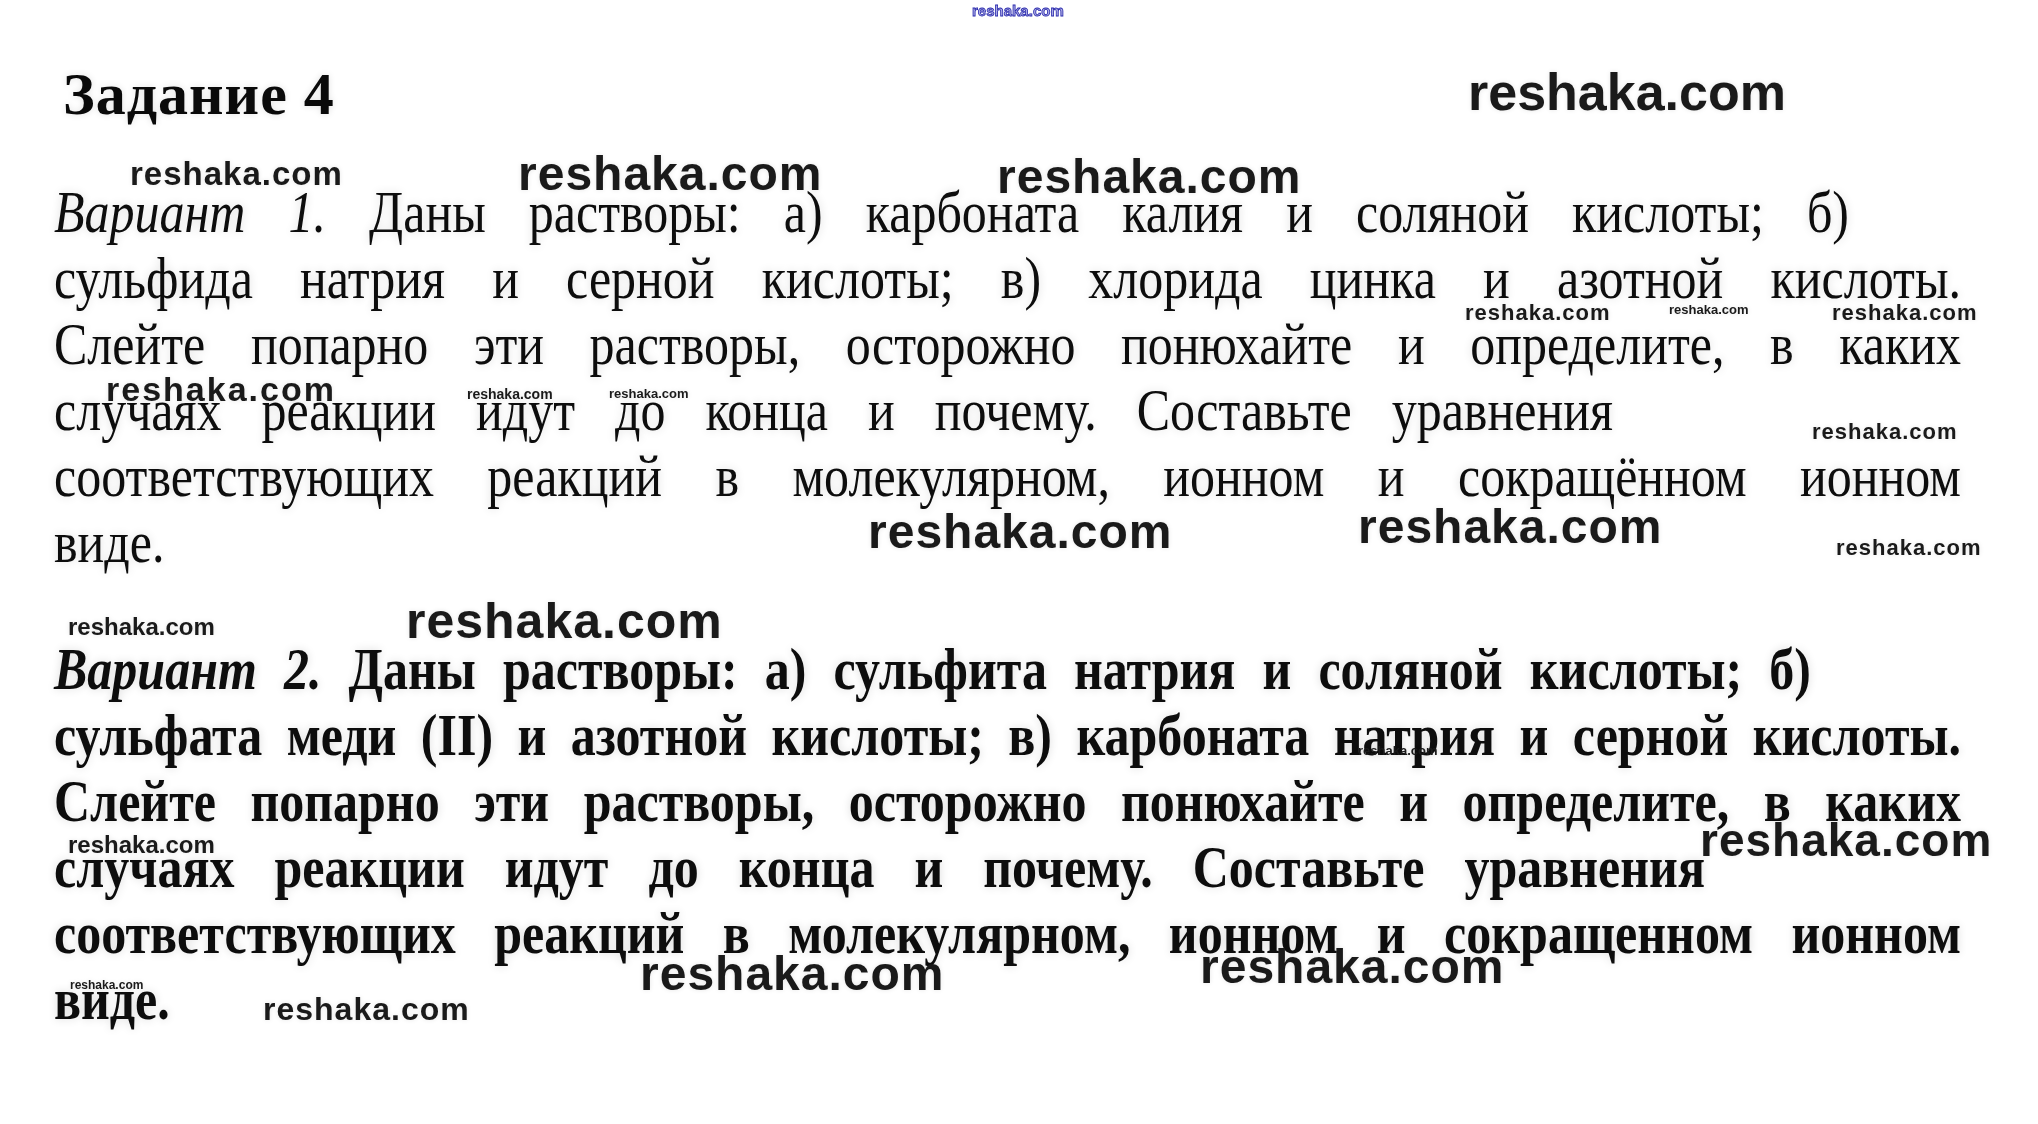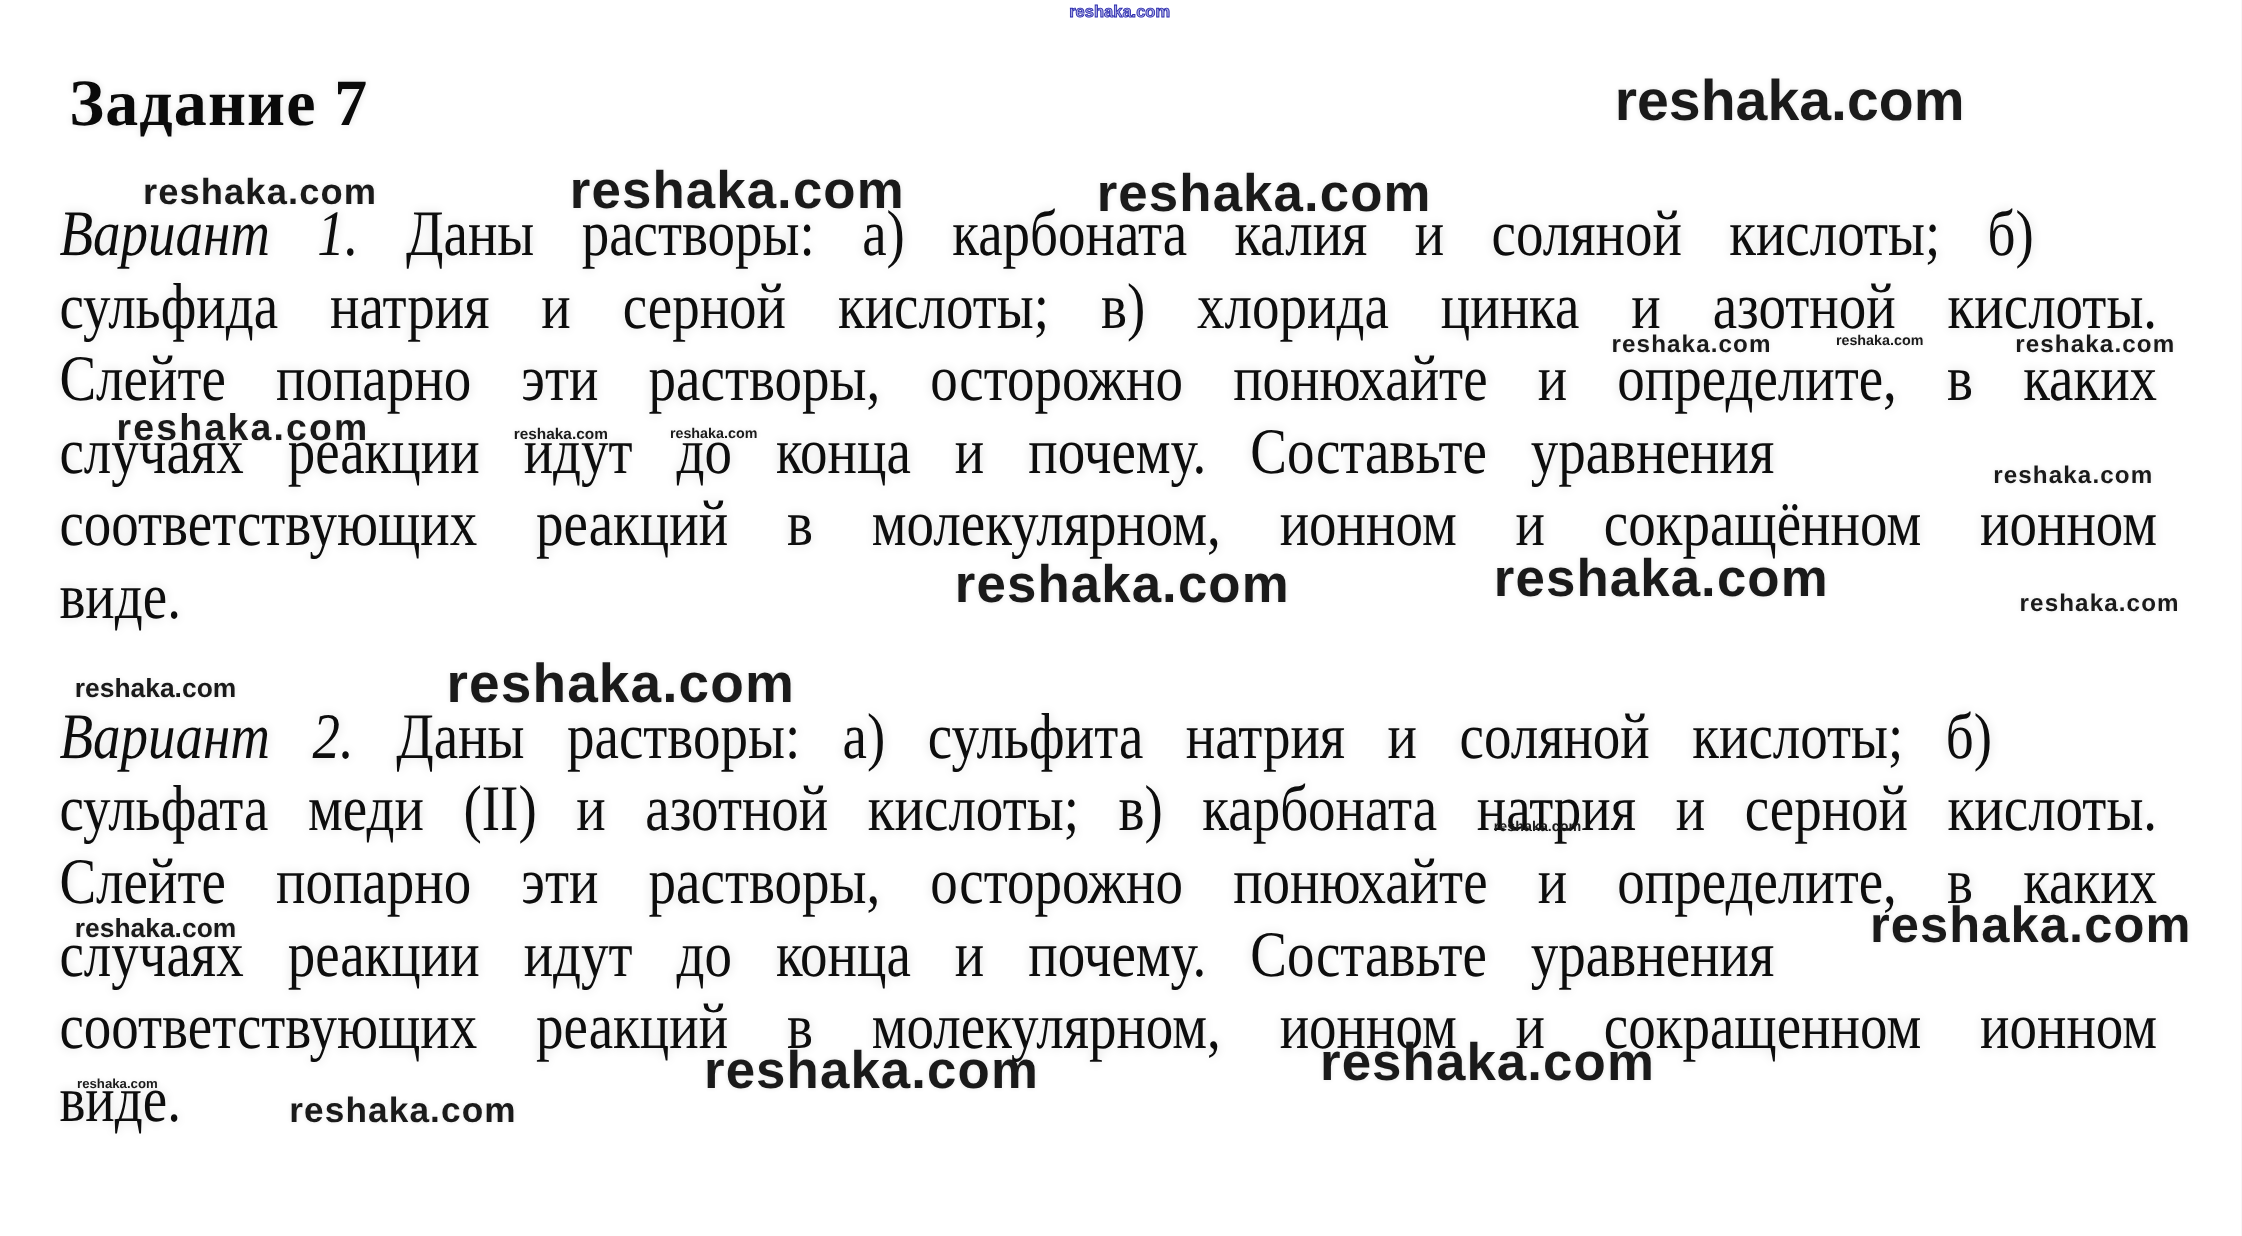--- a/index.html
+++ b/index.html
@@ -3,41 +3,41 @@
 <meta charset="utf-8">
 <style>
   html,body{margin:0;padding:0;background:#e8e8e8;}
   #page{position:relative;width:2038px;height:1124px;background:#ffffff;overflow:hidden;
         font-family:"Liberation Serif",serif;}
   #heading{position:absolute;left:63px;top:64px;font-size:60px;font-weight:700;
            color:#0a0a0a;line-height:1;letter-spacing:1px;white-space:nowrap;
            text-shadow:0 0 7px rgba(0,0,0,.12);}
   .para{position:absolute;left:54px;font-size:50px;color:#0d0d0d;}
   #para1{top:180px;}
-  #para2{top:637px;}
+  #para2{top:637px;font-weight:bold;}
   .line{height:66px;line-height:66px;white-space:nowrap;width:1907px;
         text-align:justify;text-align-last:justify;
         transform:scaleY(1.18);transform-origin:50% 60%;
         text-shadow:0 0 9px rgba(0,0,0,.14);}
   .line.w1{width:1795px;}
   .line.w1b{width:1757px;}
   .line.short{width:auto;text-align-last:left;word-spacing:0.55em;}
   .line.end{width:auto;text-align-last:left;}
   .lead{font-style:italic;}
   .wm{position:absolute;font-family:Liberation Sans, sans-serif;font-weight:700;
       color:#1a1a1a;line-height:1;white-space:nowrap;
       text-shadow:0 0 5px rgba(0,0,0,.10);}
   .wm.blue{color:#a9a9e2;-webkit-text-stroke:0.8px #2828ad;text-shadow:none;}
 </style>
 </head>
 <body>
 
 <div id="page">
 
-  <div id="heading">Задание 7</div>
+  <div id="heading">Задание 4</div>
 
   <div id="para1" class="para">
     <div class="line w1"><span class="lead">Вариант 1.</span> <span>Даны растворы: а) карбоната калия и соляной кислоты; б)</span></div>
     <div class="line">сульфида натрия и серной кислоты; в) хлорида цинка и азотной кислоты.</div>
     <div class="line">Слейте попарно эти растворы, осторожно понюхайте и определите, в каких</div>
     <div class="line short">случаях реакции идут до конца и почему. Составьте уравнения</div>
     <div class="line">соответствующих реакций в молекулярном, ионном и сокращённом ионном</div>
     <div class="line end">виде.</div>
   </div>
 

